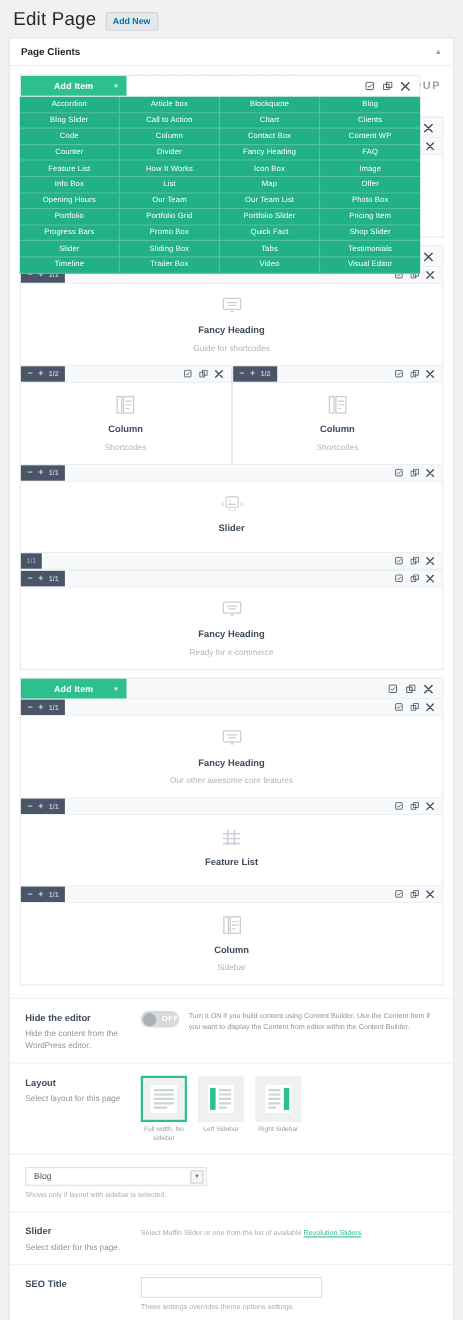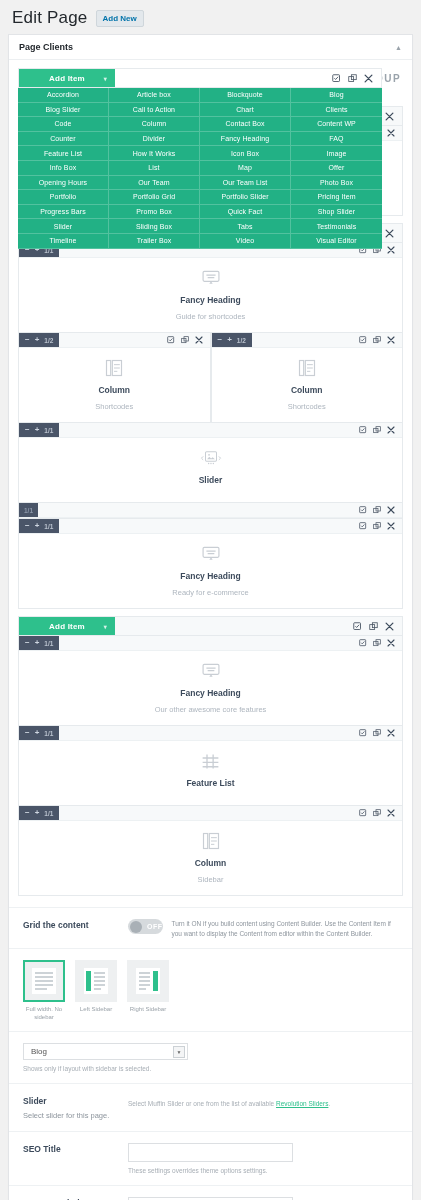--- a/index.html
+++ b/index.html
@@ -8,21 +8,21 @@
     width:421px; height:1200px;
     background:#f1f1f1;
     font-family:"Liberation Sans", sans-serif;
     font-size:9px;
     color:#444;
     overflow:hidden;
     position:relative;
   }
 
   
-  .page-head { padding:8px 12px 6px 12px; display:flex; align-items:center; gap:8px; }
+  .page-head { padding:8px 12px 6px 12px; display:flex; align-items:flex-end; gap:8px; }
   .page-title { font-size:17px; font-weight:400; color:#23282d; letter-spacing:.2px; }
   .add-new-btn {
     font-size:8px; font-weight:bold; color:#0073aa;
     background:#e3e8ec; border:1px solid #cfd6db; border-radius:2px;
     padding:2px 6px; line-height:11px; cursor:pointer;
   }
 
   
   .metabox {
     margin:0 8px 12px 8px; background:#fff;
@@ -878,32 +878,37 @@
           <div class="dd-cell">Trailer Box</div>
           <div class="dd-cell">Video</div>
           <div class="dd-cell">Visual Editor</div>
         </div>
     </div>
 
   </div>
 
   <div class="form-row row-toggle">
     <div class="f-label">
-      <div class="f-title">Grid the content</div>
+      <div class="f-title">Hide the editor</div>
+      <div class="f-sub">Hide the content from the WordPress editor.</div>
     </div>
     <div class="f-ctl">
       <div class="switch">
         <div class="knob"></div>
         <div class="lbl">OFF</div>
       </div>
       <div class="toggle-help">Turn it ON if you build content using Content Builder. Use the Content Item if you want to display the Content from editor within the Content Builder.</div>
     </div>
   </div>
 
   <div class="form-row">
+    <div class="f-label">
+      <div class="f-title">Layout</div>
+      <div class="f-sub">Select layout for this page</div>
+    </div>
     <div class="f-ctl">
       <div class="layout-opts">
         <div class="layout-opt sel">
           <div class="layout-thumb">
             <svg width="24" height="26" viewBox="0 0 24 26">
                 <rect x="0" y="0" width="24" height="26" fill="#ffffff"></rect>
                 <path d="M3 5 h18 M3 9 h18 M3 13 h18 M3 17 h18 M3 21 h12" stroke="#cdd3d7" stroke-width="2"></path>
               </svg>
           </div>
           <div class="layout-cap">Full width. No sidebar</div>

